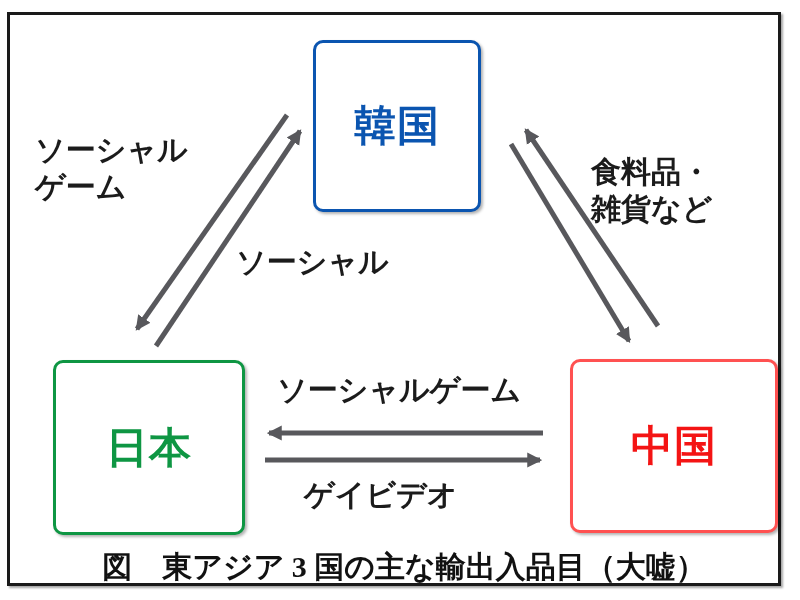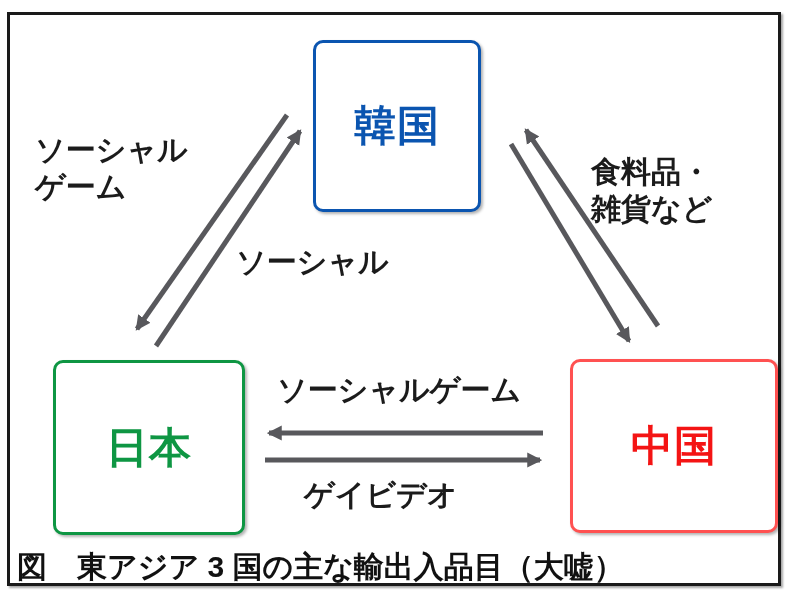--- a/index.html
+++ b/index.html
@@ -73,25 +73,26 @@
   .lbl-japan-korea { left: 226px; top: 232px; }
   .lbl-china-korea { left: 581px; top: 126px; width: 160px; text-align: left; margin-top: 12px; }
   .lbl-korea-china { left: 424px; top: 230px; }
   .lbl-china-japan { left: 267px; top: 360px; }
   .lbl-japan-china { left: 294px; top: 465px; }
   .caption {
     position: absolute;
     left: 7px;
     top: 532px;
     width: 774px;
-    text-align: left;
+    text-align: center;
     font-weight: bold;
     font-size: 30px;
     color: #111111;
     white-space: nowrap;
+    font-family: Liberation Serif, serif;
   }
 </style>
 </head>
 <body>
 
 <div class="frame">
 
   <svg class="arrows" viewBox="0 0 800 600" xmlns="http://www.w3.org/2000/svg">
     <defs>
       <marker id="ah" viewBox="0 0 10 10" refX="8.5" refY="5" markerWidth="3" markerHeight="4.4" orient="auto" markerUnits="strokeWidth">

